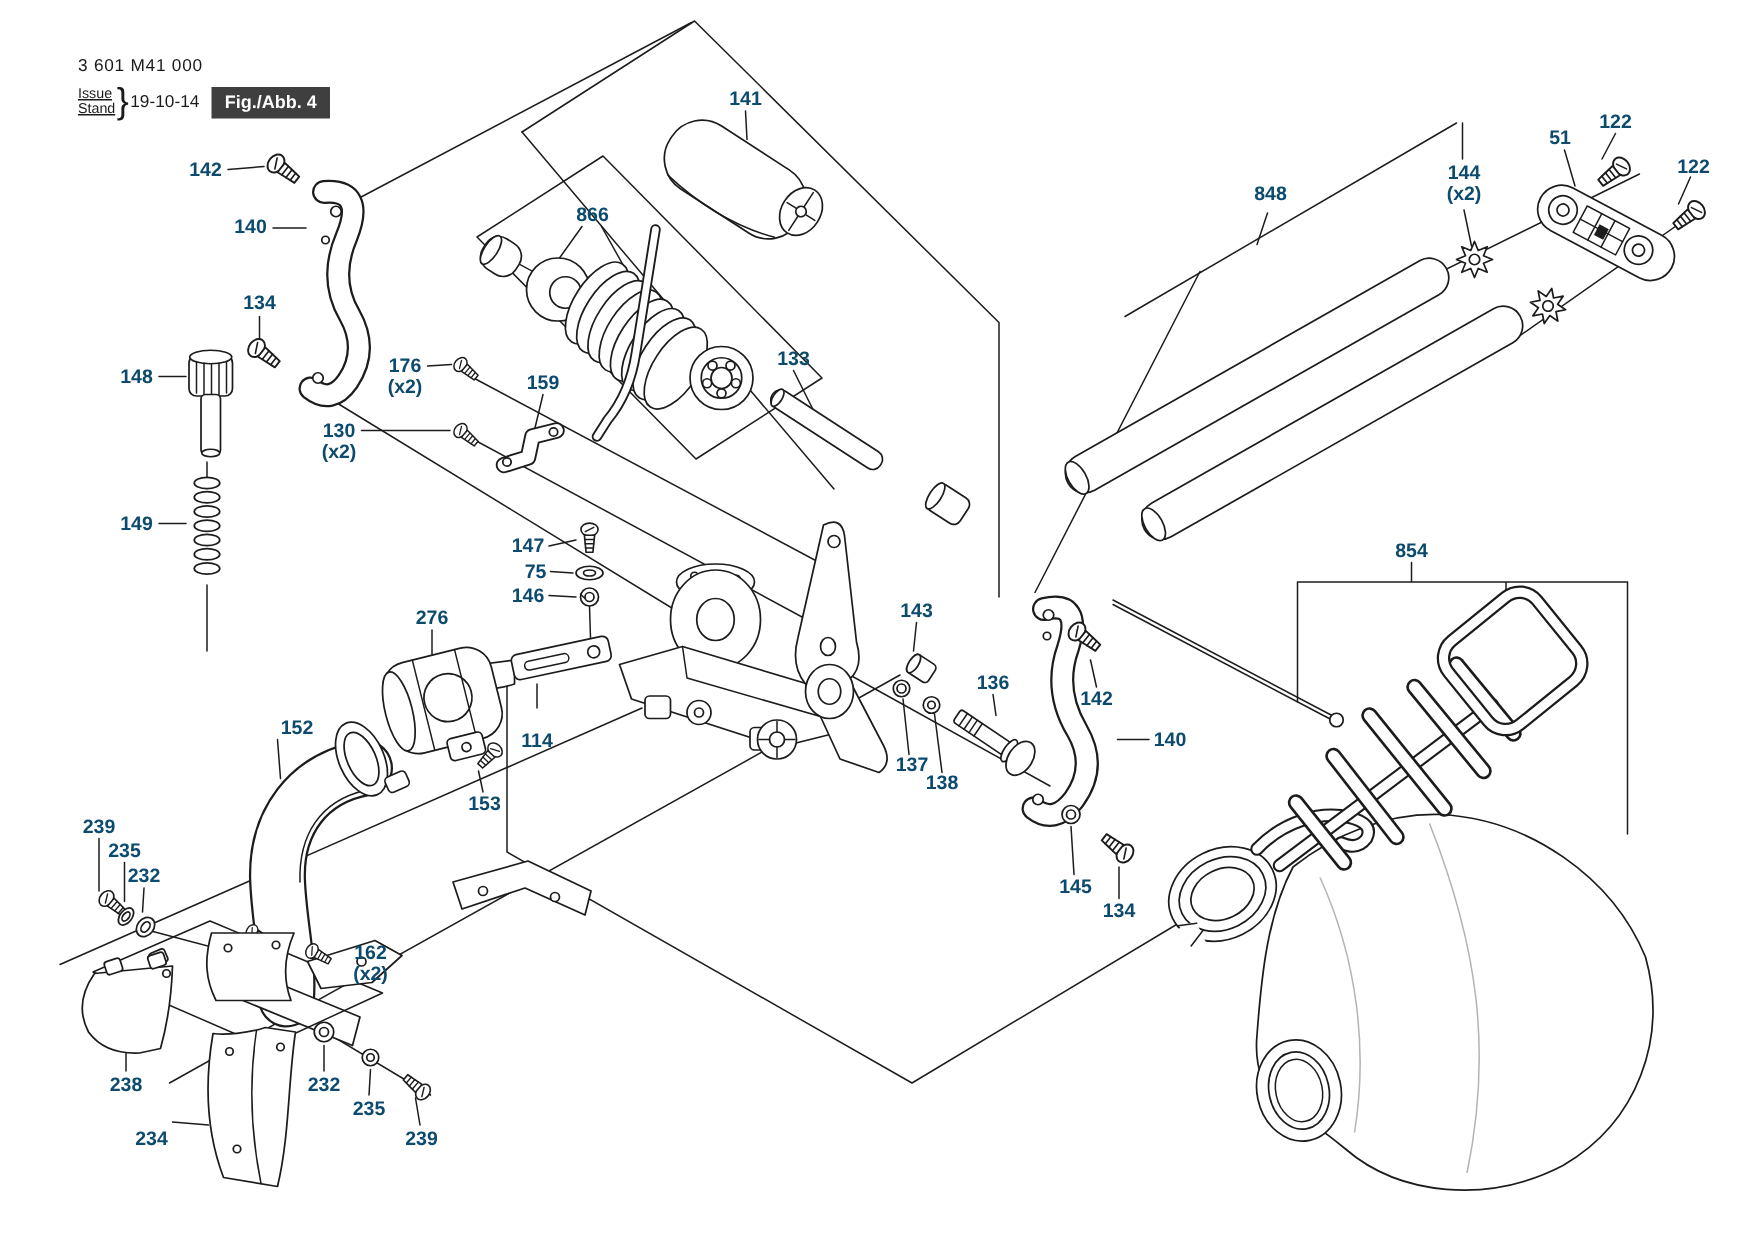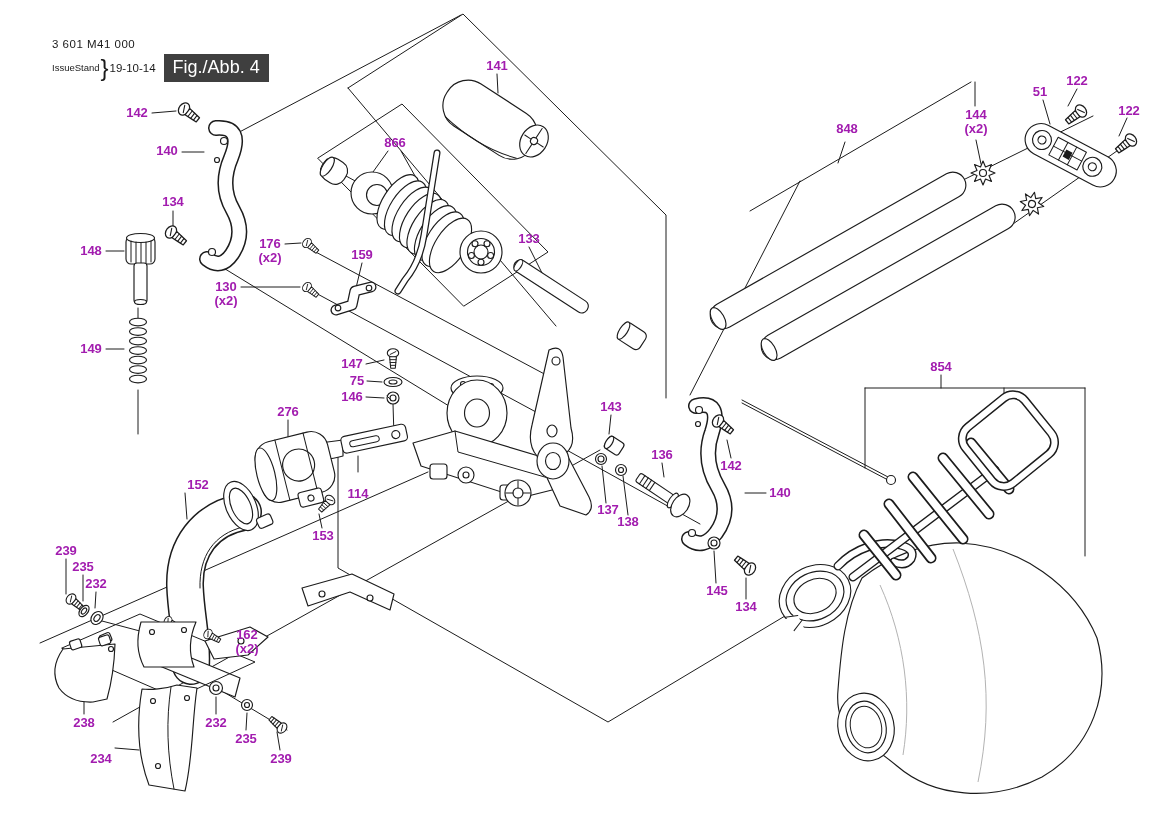--- a/index.html
+++ b/index.html
@@ -6,29 +6,29 @@
   html,body{margin:0;padding:0;background:var(--bg);}
   #stage{position:relative;width:1169px;height:826px;background:var(--bg);overflow:hidden;
          font-family:"Liberation Sans", sans-serif;}
   svg{position:absolute;left:0;top:0;}
   .ln{fill:none;stroke:var(--ink);stroke-width:1;stroke-linecap:round;stroke-linejoin:round;}
   .pf{fill:#fff;stroke:var(--ink);stroke-width:1.15;stroke-linejoin:round;}
   .dk{fill:var(--ink);stroke:none;}
   .lt{fill:none;stroke:#b3b3b3;stroke-width:1;}
   .bo{fill:none;stroke:var(--ink);stroke-linecap:round;stroke-linejoin:round;}
   .bi{fill:none;stroke:#fff;stroke-linecap:round;stroke-linejoin:round;}
-  .callout{position:absolute;transform:translate(-50%,-50%);color:#a21caf;
+  .callout{position:absolute;transform:translate(-50%,-50%);color:#0c4a6e;
            font-size:13px;font-weight:bold;line-height:14px;text-align:center;white-space:nowrap;}
   #title-block{position:absolute;left:52px;top:38px;color:#1a1a1a;}
   #part-number{font-size:11.5px;letter-spacing:.5px;}
   #issue-row{display:flex;align-items:center;margin-top:4px;}
-  #issue-col{display:flex;flex-direction:row;font-size:9.5px;line-height:10px;}
+  #issue-col{display:flex;flex-direction:column;font-size:9.5px;line-height:10px;text-decoration:underline;}
   #brace{font-size:24px;font-weight:300;margin:0 1px 0 1px;}
   #issue-date{font-size:11.5px;margin-right:8px;}
-  #fig-box{background:var(--figbg);color:var(--figfg);font-size:18px;font-weight:normal;
+  #fig-box{background:var(--figbg);color:var(--figfg);font-size:12px;font-weight:bold;
            padding:3px 9px 4px 9px;}
   #footer-block{position:absolute;left:1000px;top:734px;font-size:10px;line-height:11.5px;color:var(--muted);}
 </style>
 </head>
 <body>
 
 <div id="stage">
 
 <svg width="1169" height="826" viewBox="0 0 1169 826">
   <defs>

